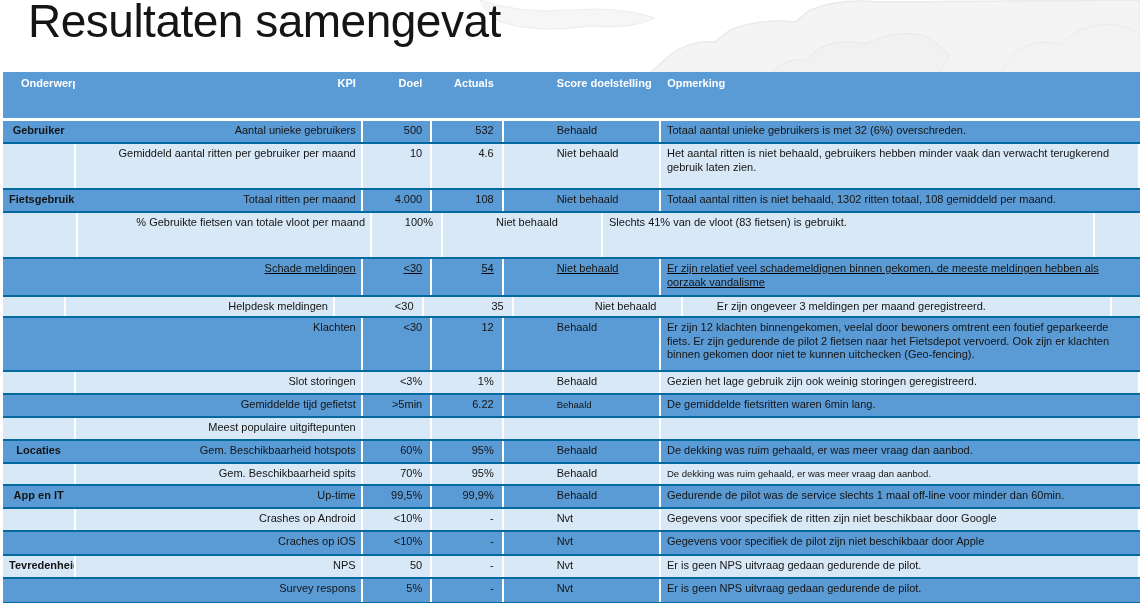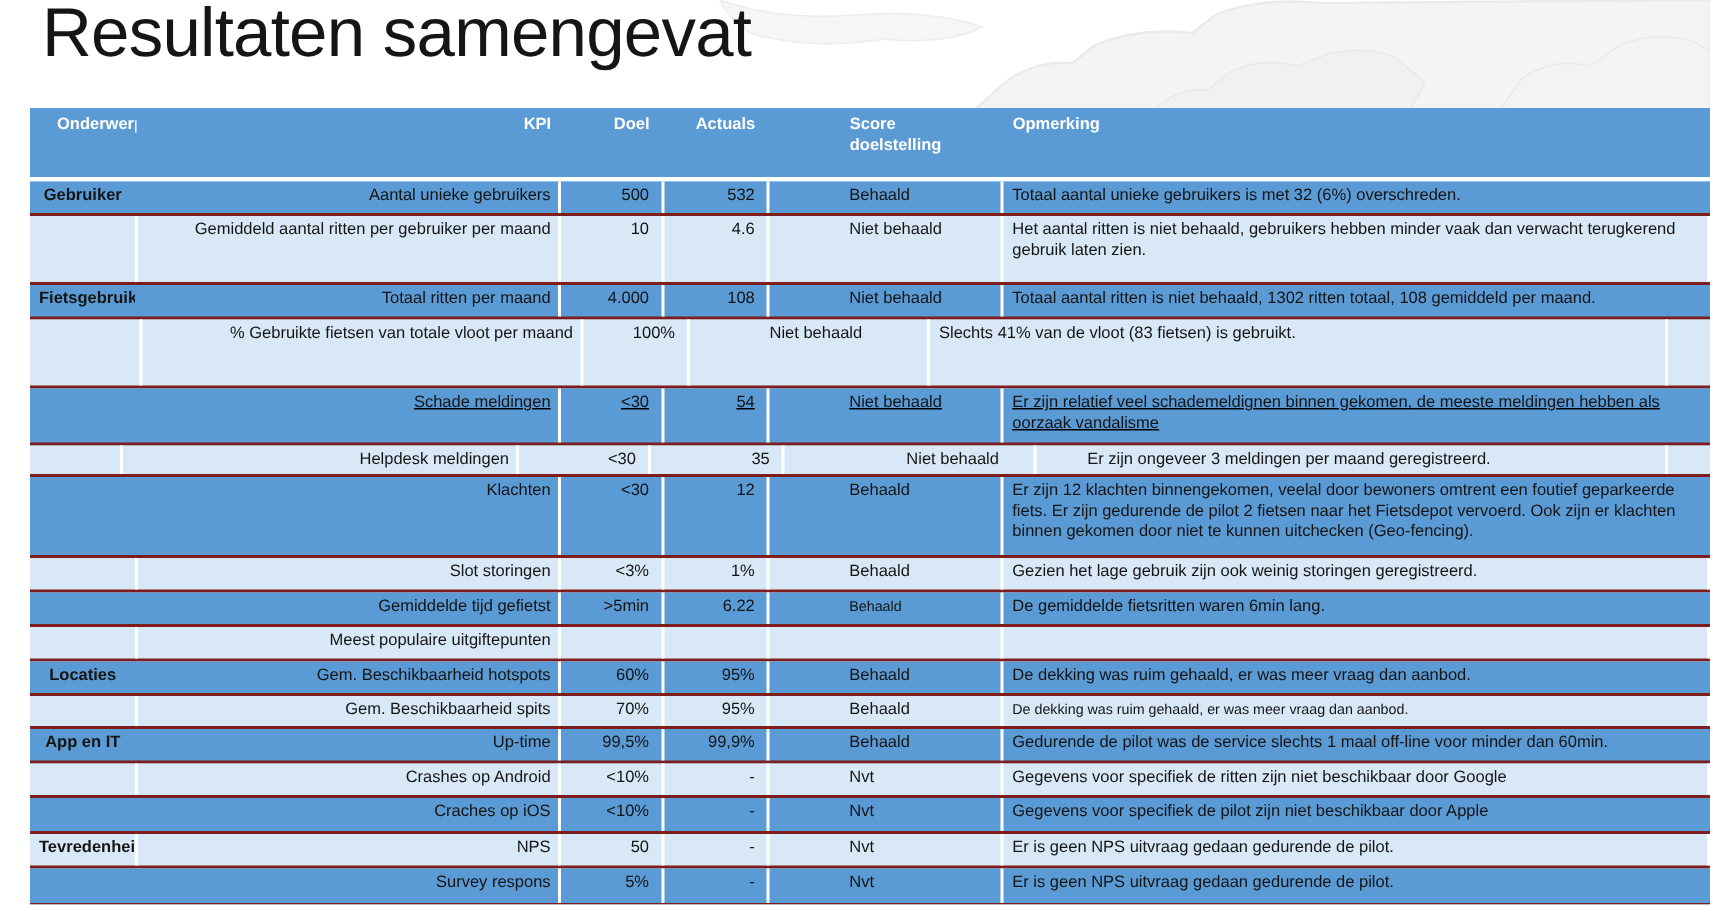--- a/index.html
+++ b/index.html
@@ -6,22 +6,22 @@
   .slide {
     position:relative; width:1140px; height:603px; background:#ffffff;
     overflow:hidden; font-family:"Liberation Sans", sans-serif;
   }
   .watermark { position:absolute; top:0; right:0; width:700px; height:73px; }
   .title {
     position:absolute; left:28px; top:-6px; margin:0;
     font-size:46px; font-weight:300; letter-spacing:-0.5px; color:#151515;
     font-family:"Liberation Sans", sans-serif; white-space:nowrap;
   }
-  .table { position:absolute; left:20px; right:0; top:72px;border-radius:29px; }
-  .row { display:flex; border-bottom:2px solid #7f1d1d; box-sizing:border-box; }
+  .table { position:absolute; left:3px; right:0; top:72px;border-radius:29px; }
+  .row { display:flex; border-bottom:2px solid #0369a1; box-sizing:border-box; }
   .row.header { background:var(--blue); height:49px; border-bottom:3px solid #ffffff; }
   .row.dark  { background:var(--blue); }
   .row.light { background:var(--light);justify-content:space-between; }
   .cell {
     box-sizing:border-box; border-right:2px solid #ffffff;
     padding:3px 6px 2px 6px; font-size:11px; line-height:13.5px;
     color:#141414; overflow:hidden;
   }
   .col-onderwerp { width:75px;  text-align:center; font-weight:bold; }
   .col-kpi       { width:294px; text-align:right; padding-right:5px; }

